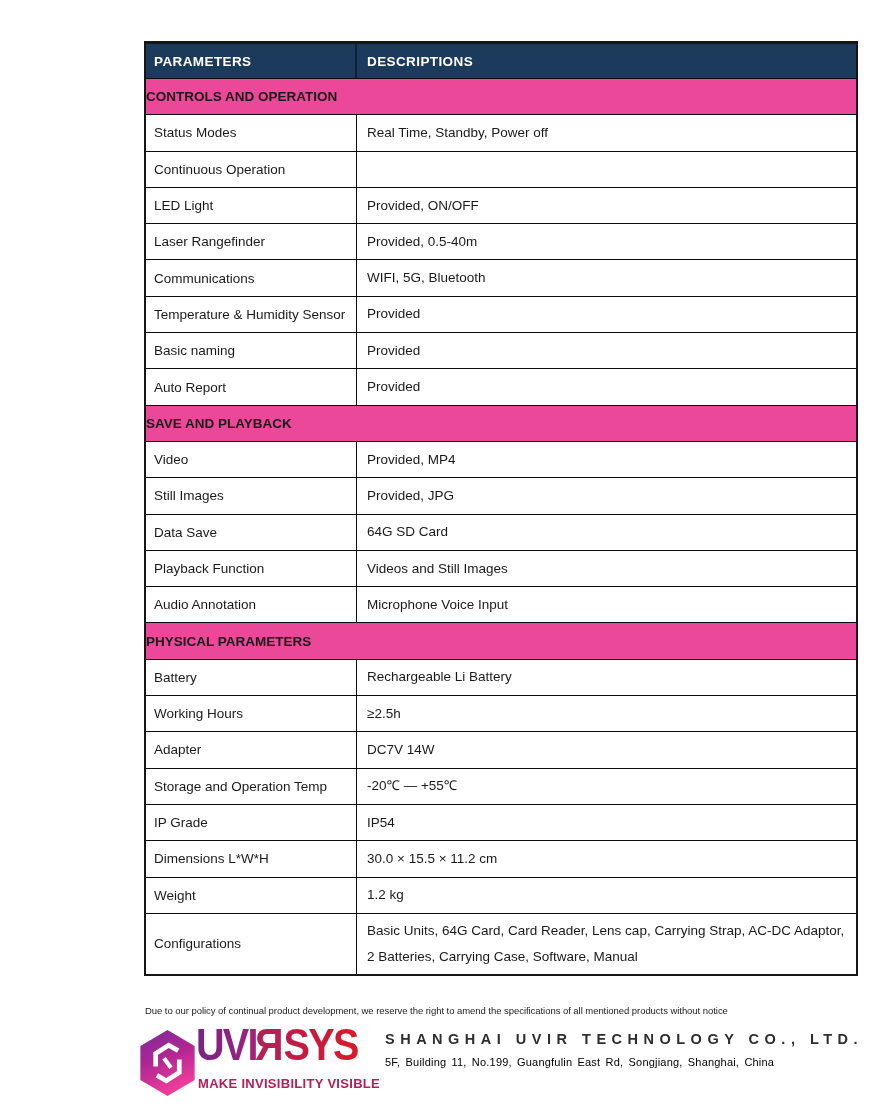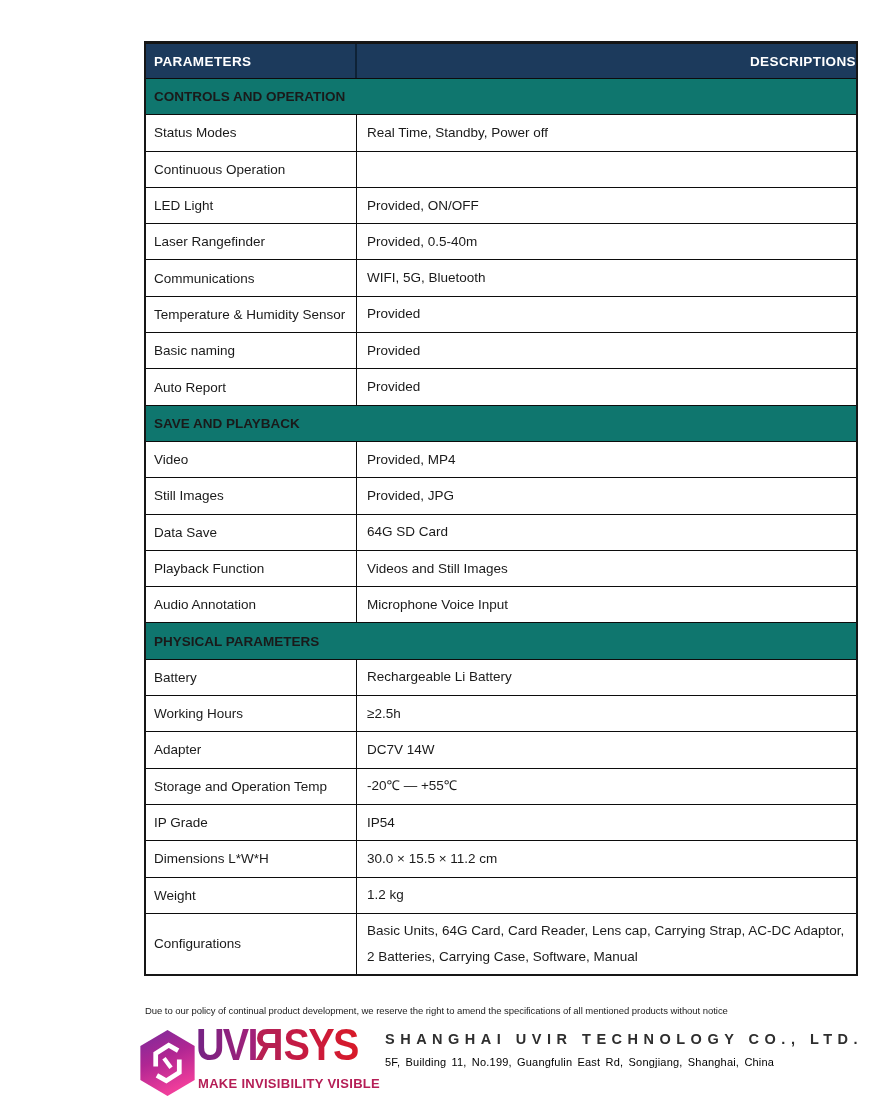--- a/index.html
+++ b/index.html
@@ -8,23 +8,23 @@
   .doc { position:absolute; inset:0;margin-left:48px; }
 
   
   .spec-table { position:absolute; left:96px; top:41px; width:714px;
                 border:2px solid #161616; border-top-width:3px; background:#fff; }
   .t-head { display:flex; background:#1c3a5c; height:35px; align-items:center;
             color:#ffffff; font-weight:bold; font-size:13.5px; letter-spacing:.4px;
             border-bottom:1px solid #0c0c0c; }
   .t-h1 { width:211px; height:100%; display:flex; align-items:center; padding-left:8px;
           border-right:2px solid #0e2236; }
-  .t-h2 { flex:1; padding-left:10px;text-align:right; }
-  .t-section { display:flex; align-items:center; min-height:36.3px; padding-left:8px;
-               font-weight:bold; font-size:13.5px; border-bottom:1px solid #0c0c0c; background:#0f766e; }
+  .t-h2 { flex:1; padding-left:10px; }
+  .t-section { display:flex; align-items:center; min-height:36.3px; 
+               font-weight:bold; font-size:13.5px; border-bottom:1px solid #0c0c0c; background:#ec4899; }
   .t-row { display:flex; min-height:36.3px; border-bottom:1px solid #0c0c0c; background:#fff; }
   .t-row:last-child, .t-section:last-child { border-bottom:none; }
   .cell-param { width:211px; border-right:1px solid #0c0c0c; display:flex; align-items:center;
                 padding:2px 6px 2px 8px; font-size:13.5px; }
   .cell-desc { flex:1; display:flex; align-items:center; padding:4px 10px;
                font-size:13.5px; line-height:26px; }
 
   
   .footnote { position:absolute; left:97px; top:1005px; font-size:9.5px;
               letter-spacing:-.05px; color:#1c1c1c; }

